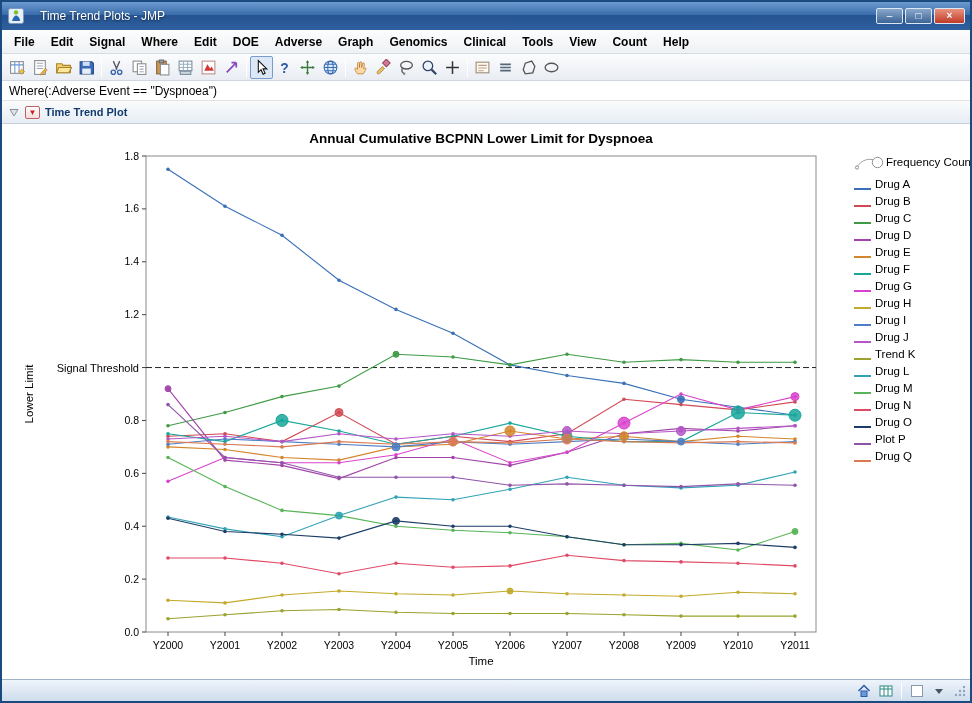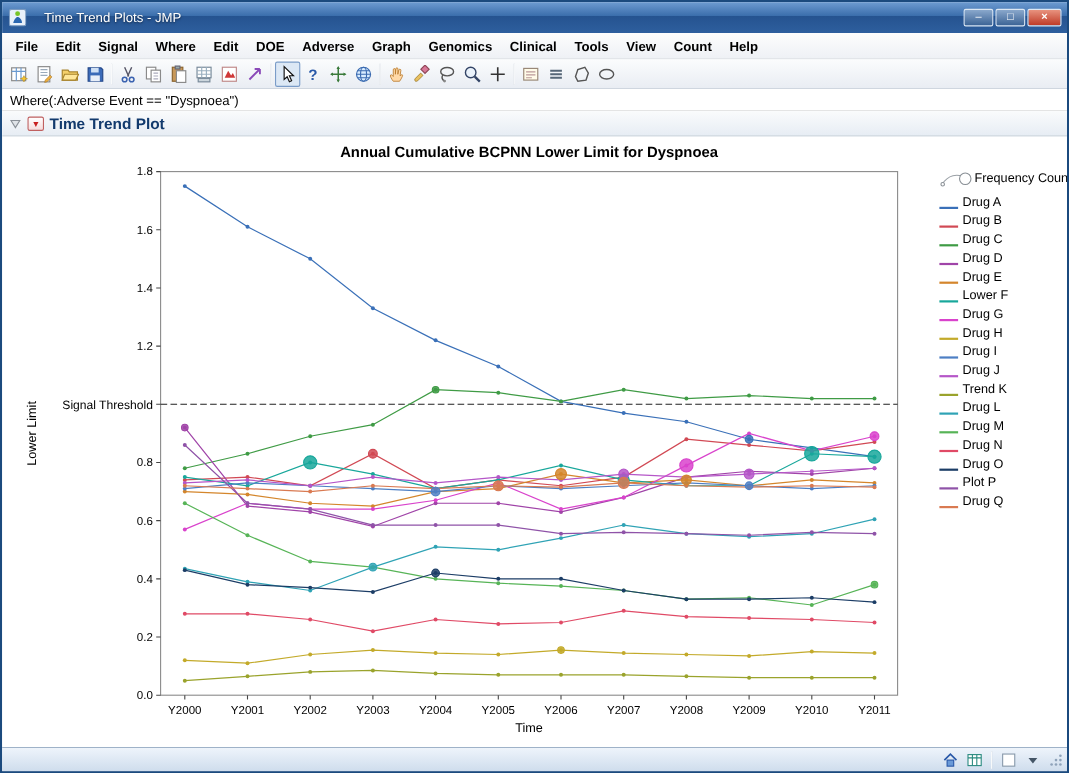--- a/index.html
+++ b/index.html
@@ -22,21 +22,21 @@
   .tbtn { width:23px; height:23px; display:flex; align-items:center; justify-content:center; border:1px solid transparent; }
   .tbtn.active { border:1px solid #7a9cc8; background:#dce8f5; border-radius:2px; }
   .tsep { width:1px; height:19px; background:#bcc5d1; border-right:1px solid #fff; margin:0 3px; }
 
   
   .wherebar { height:20px; flex:0 0 20px; background:#fff; border-bottom:1px solid #e4e4e4; font-size:12px; color:#000; padding:3px 0 0 7px; }
 
   
   .content { flex:1; background:#fff; position:relative; overflow:hidden; }
   .report-header { height:23px; background:linear-gradient(#fafbfc,#e7edf4); border-bottom:1px solid #c6d0da; display:flex; align-items:center; padding-left:6px; gap:5px; }
-  .report-title { font-size:14px; font-weight:bold; color:#123a6d; }
+  .report-title { font-size:11px; font-weight:bold; color:#123a6d; }
   .redtri-btn { width:15px; height:13px; border:1px solid #c06060; background:linear-gradient(#fff,#f6dcdc); color:#c81e1e; font-size:8px; line-height:11px; text-align:center; border-radius:2px; }
 
   .chart-wrap { position:relative; padding:2px 0 0 14px; }
   .legend { position:absolute; left:852px; top:29px; width:148px; font-size:11.5px; color:#000; }
   .legend-title { display:flex; align-items:center; gap:2px; margin-bottom:2px; height:18px; }
   .legend-item { display:flex; align-items:flex-end; gap:4px; height:17px; }
   .legend-swatch { width:17px; height:0; border-top:2px solid #000; flex:0 0 17px; }
 
   
   .statusbar { height:22px; flex:0 0 22px; background:linear-gradient(#eef4fb,#cfdded); border-top:1px solid #9fb2c8; display:flex; align-items:center; justify-content:flex-end; gap:5px; padding-right:3px; }
@@ -565,21 +565,21 @@
             <div class="legend-item">
               <span class="legend-swatch" style="border-top-color: rgb(160, 68, 168);"></span>
               <span>Drug D</span>
             </div>
             <div class="legend-item">
               <span class="legend-swatch" style="border-top-color: rgb(212, 134, 44);"></span>
               <span>Drug E</span>
             </div>
             <div class="legend-item">
               <span class="legend-swatch" style="border-top-color: rgb(24, 167, 155);"></span>
-              <span>Lower F</span>
+              <span>Drug F</span>
             </div>
             <div class="legend-item">
               <span class="legend-swatch" style="border-top-color: rgb(217, 67, 204);"></span>
               <span>Drug G</span>
             </div>
             <div class="legend-item">
               <span class="legend-swatch" style="border-top-color: rgb(195, 170, 42);"></span>
               <span>Drug H</span>
             </div>
             <div class="legend-item">

